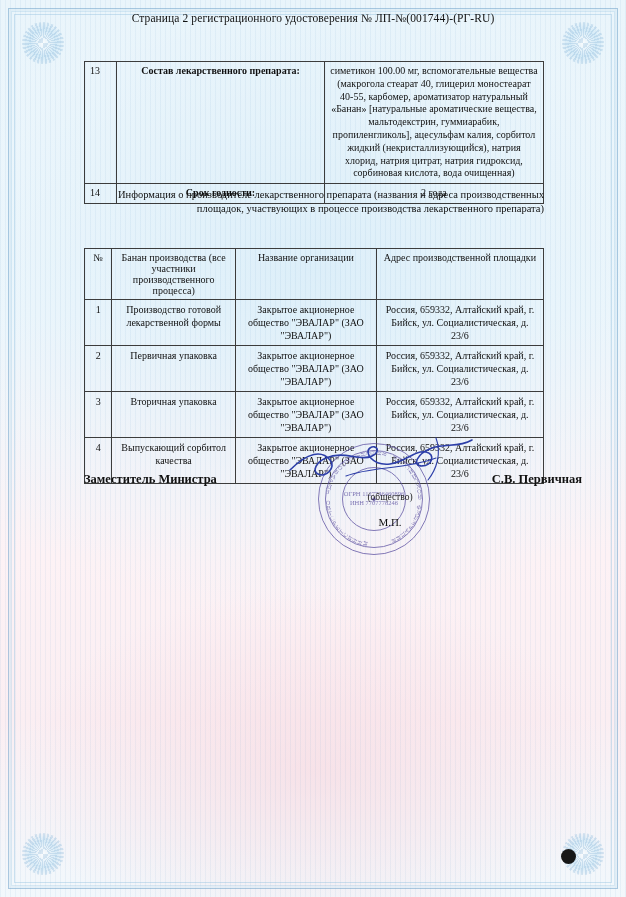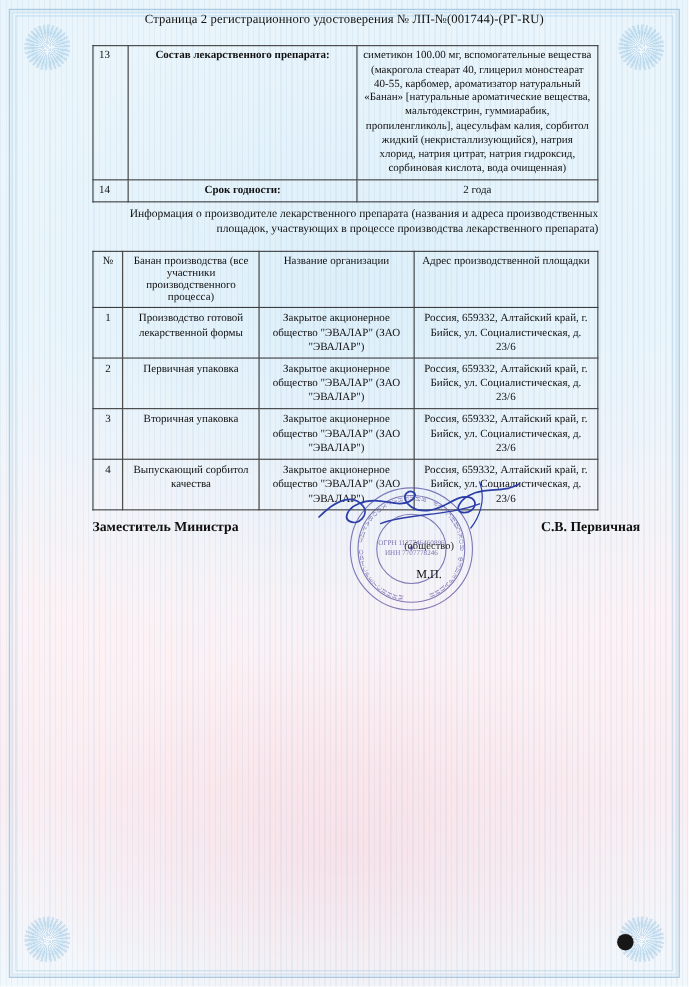--- a/index.html
+++ b/index.html
@@ -92,20 +92,21 @@
     text-align: center;
     font-size: 11.5px;
     color: #111;
     letter-spacing: 0.1px;
   }
 
   table.grid {
     border-collapse: collapse;
     font-size: 10px;
     color: #111;
+    margin-top: 20px;
   }
   table.grid td, table.grid th {
     border: 1px solid #3c3c3c;
     padding: 3px 5px;
     vertical-align: top;
     text-align: center;
     font-weight: normal;
   }
 
   

